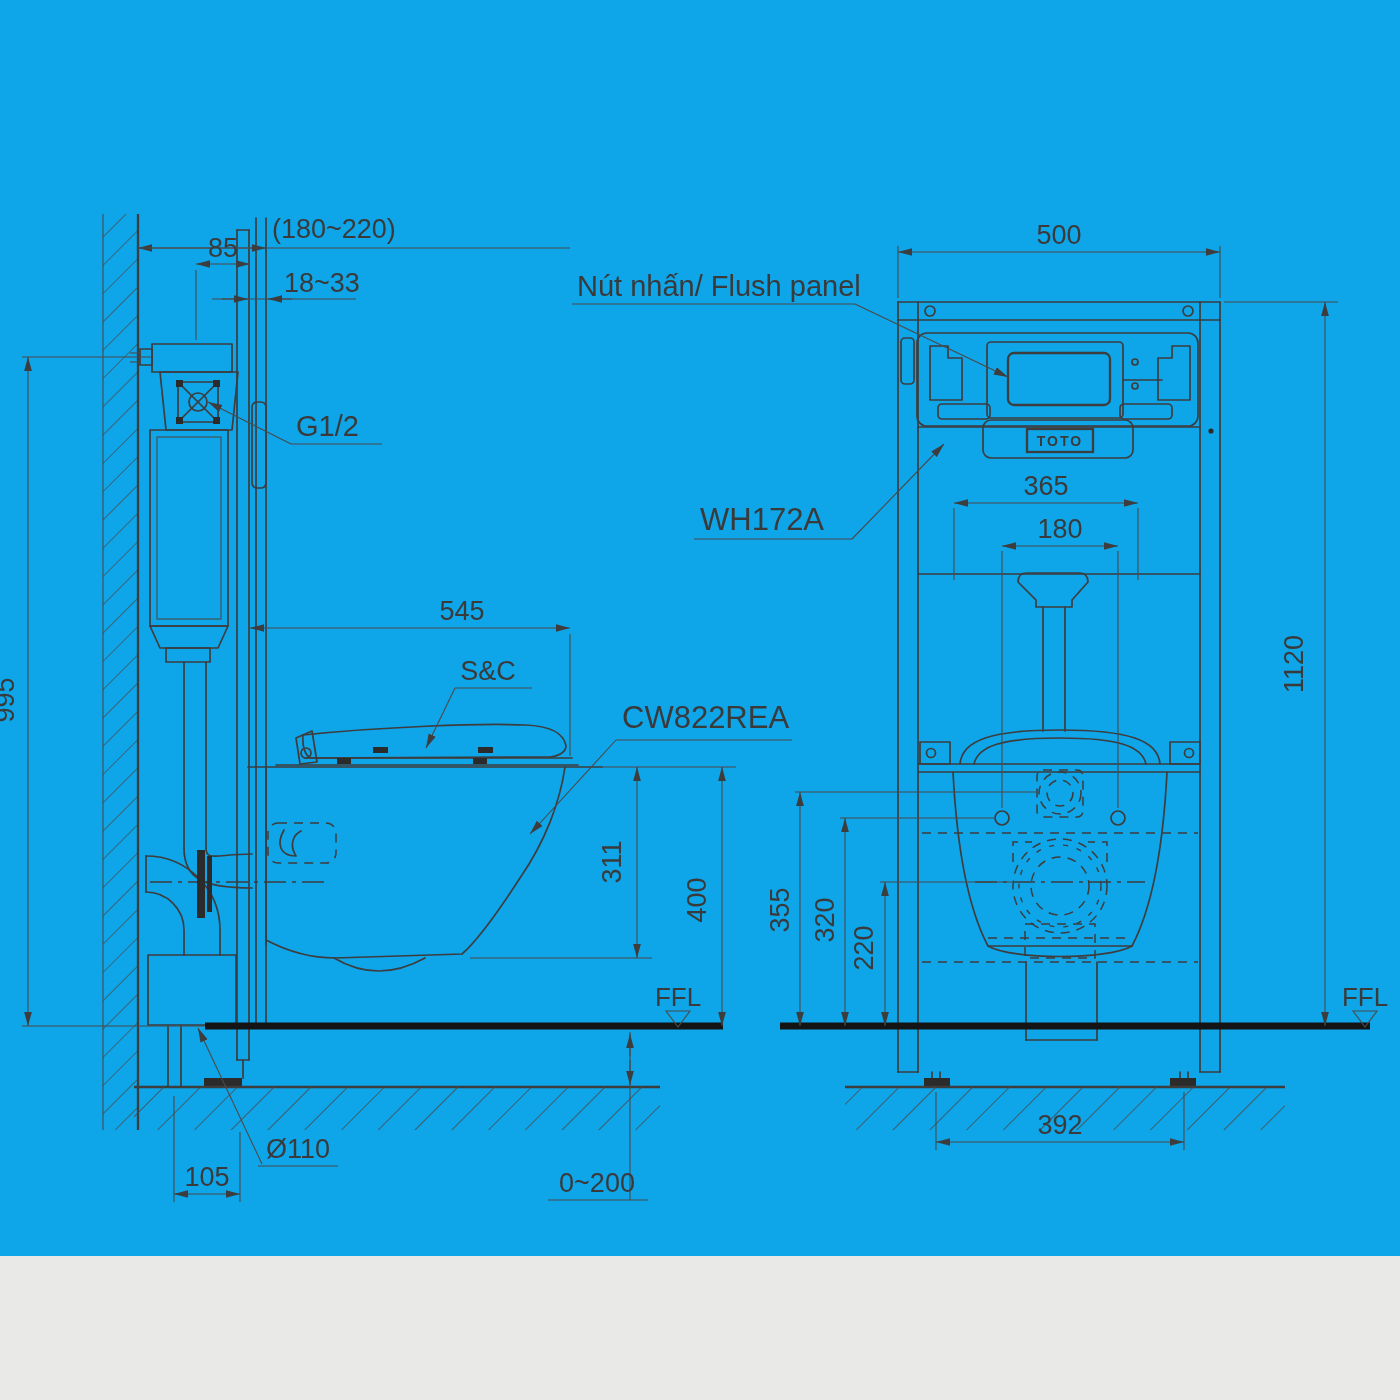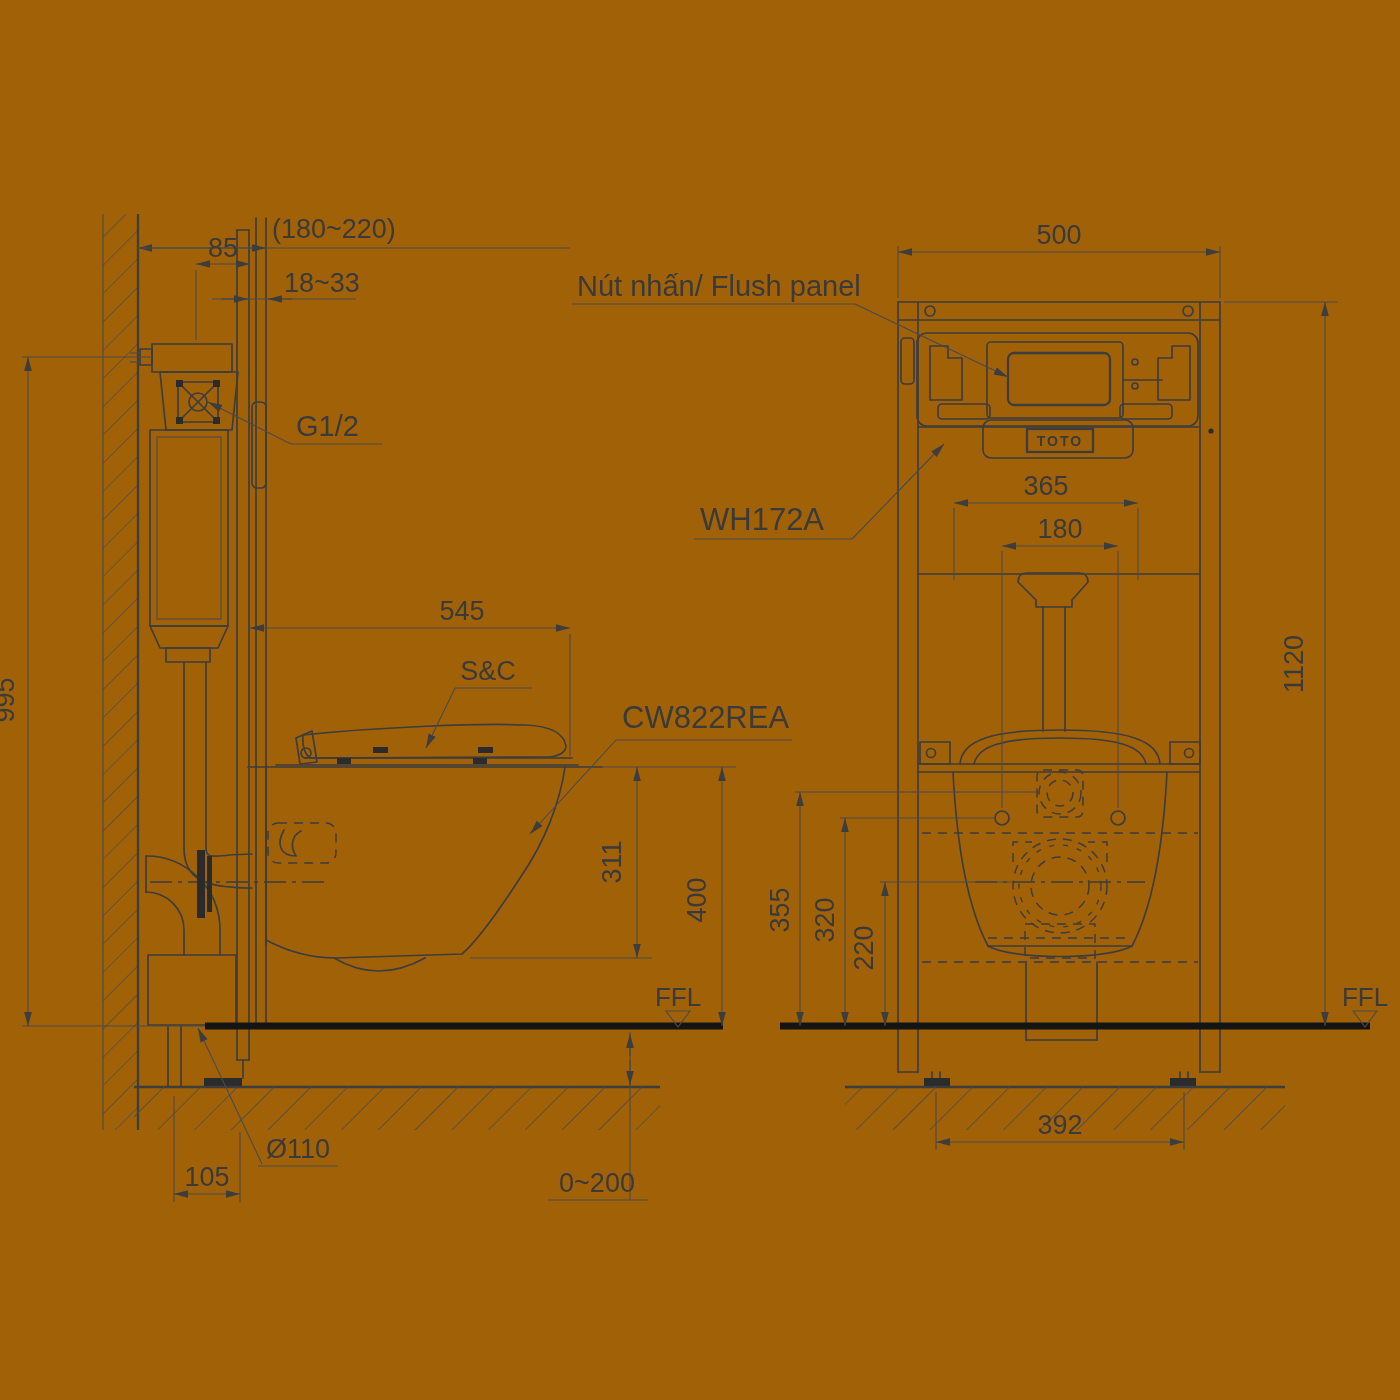--- a/index.html
+++ b/index.html
@@ -1,16 +1,16 @@
 <!DOCTYPE html>
 <html><head>
 <meta charset="utf-8">
 <style>
   html,body{margin:0;padding:0;background:#e9e9e7;}
-  .stage{width:1400px;height:1400px;background:#a16207;position:relative;margin:0 auto;
+  .stage{width:1400px;height:1256px;background:#0ea5e9;position:relative;margin:0 auto;
          font-family:"Liberation Sans", sans-serif;}
   svg{display:block}
   
   .ln  {stroke:#3d3d3d;stroke-width:1.7;fill:none;stroke-linecap:round;stroke-linejoin:round;}
   .ln2 {stroke:#3d3d3d;stroke-width:2.3;fill:none;}
   .th  {stroke:#4a4a4a;stroke-width:1.1;fill:none;}
   .dsh {stroke:#3d3d3d;stroke-width:1.5;fill:none;stroke-dasharray:9 7;}
   .dd  {stroke:#3d3d3d;stroke-width:1.3;fill:none;stroke-dasharray:22 6 4 6;}
   .ffl {stroke:#141414;stroke-width:7;fill:none;}
   .blk {fill:#2b2b2b;stroke:none;}

